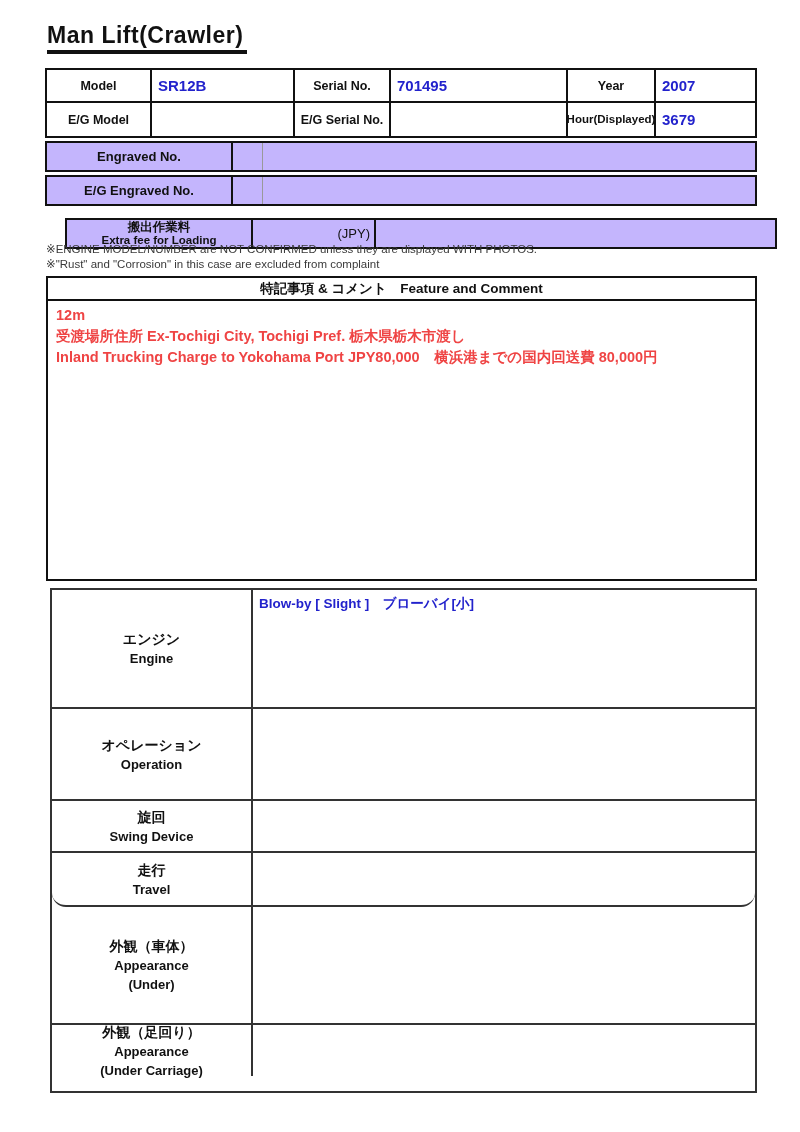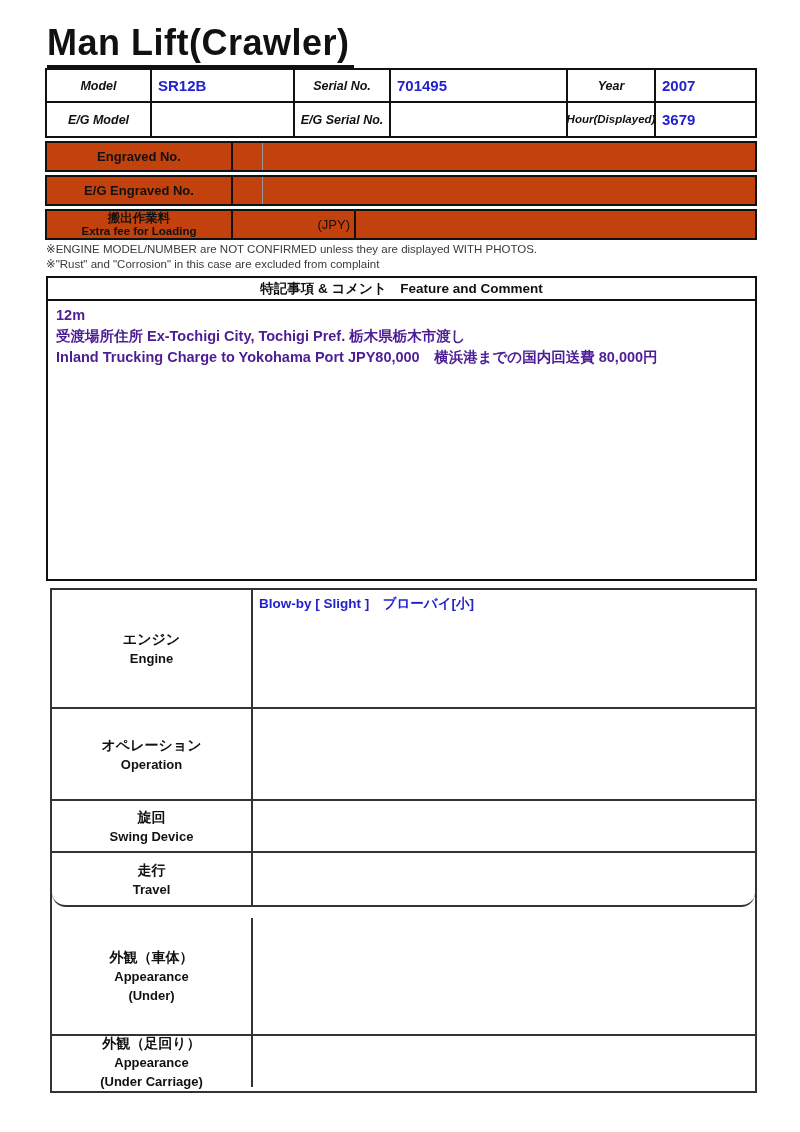--- a/index.html
+++ b/index.html
@@ -5,45 +5,45 @@
   html,body { margin:0; padding:0; background:#ffffff; }
   .page {
     position:relative; width:800px; height:1132px; background:#ffffff;
     font-family:"Liberation Sans","DejaVu Sans",sans-serif; color:#111;
     overflow:hidden;
   }
 
   
   .title {
     position:absolute; left:47px; top:22px; margin:0;
-    font-size:36px; font-weight:bold; letter-spacing:0.5px;
+    font-size:23px; font-weight:bold; letter-spacing:0.5px;
     border-bottom:4px solid #111; padding:0 4px 1px 0; display:inline-block;
   }
 
   
   .spec-table {
     position:absolute; left:45px; top:68px; width:712px;
     display:grid; grid-template-columns:105px 143px 96px 177px 88px 99px;
     grid-template-rows:33px 33px;
     border:2px solid #111; box-sizing:border-box; background:#fff;
   }
   .spec-table > div {
     box-sizing:border-box; border-right:2px solid #111; border-bottom:2px solid #111;
     display:flex; align-items:center; justify-content:center; overflow:hidden;
   }
   .spec-table > div.nr { border-right:none; }
   .spec-table > div.nb { border-bottom:none; }
-  .sp-label { font-weight:bold; font-size:12.5px; text-align:right;font-style:italic; }
+  .sp-label { font-weight:bold; font-size:12.5px; text-align:right; }
   .sp-value { justify-content:flex-start !important; padding-left:6px; color:#2222cc; font-weight:bold; font-size:15px; }
   .sp-stack { flex-direction:row; line-height:12.5px; font-size:11.5px; }
 
   
   .row-box {
     position:absolute; left:45px; width:712px; height:31px;
-    border:2px solid #111; box-sizing:border-box; display:flex; background:#c2410c;
+    border:2px solid #111; box-sizing:border-box; display:flex; background:#c4b5fd;
   }
   .row-box .lbl {
     width:186px; border-right:2px solid #111; box-sizing:border-box;
     display:flex; flex-direction:column; align-items:center; justify-content:center;
     font-weight:bold; font-size:13px;
   }
   .row-box .lbl .l1 { font-size:12.5px; line-height:13px; }
   .row-box .lbl .l2 { font-size:11.5px; line-height:12px; }
   .row-box .sub { width:30px; border-right:1px solid #999; box-sizing:border-box; }
   .row-box .jpy {
@@ -58,42 +58,42 @@
 
   
   .fc-box {
     position:absolute; left:46px; top:276px; width:711px; height:305px;
     border:2px solid #111; box-sizing:border-box; background:#fff;
   }
   .fc-header {
     height:21px; border-bottom:2px solid #111; box-sizing:content-box;
     text-align:center; font-weight:bold; font-size:13.5px; line-height:21px;
   }
-  .fc-body { padding:4px 8px; color:#4c1d95; font-weight:bold; font-size:14.5px; line-height:21px; }
+  .fc-body { padding:4px 8px; color:#ef4444; font-weight:bold; font-size:14.5px; line-height:21px; }
 
   
   .insp-table {
     position:absolute; left:50px; top:588px; width:707px; height:505px;
     border:2px solid #333; box-sizing:border-box; background:#fff;
   }
   .insp-row { display:flex; border-bottom:2px solid #333; box-sizing:border-box; }
   .insp-row.last { border-bottom:none; }
   .insp-label {
     width:201px; border-right:2px solid #333; box-sizing:border-box;
     display:flex; flex-direction:column; align-items:center; justify-content:center;
     font-weight:bold; text-align:center;
   }
   .insp-label .jp { font-size:14px; line-height:20px; }
   .insp-label .en { font-size:13px; line-height:19px; }
   .insp-comment { flex:1; padding:4px 6px; color:#2222cc; font-weight:bold; font-size:13.5px; line-height:19px; }
   .h-engine { height:119px; }
   .h-operation { height:92px; }
   .h-swing { height:52px; }
   .h-travel { height:54px;border-radius:14px; }
-  .h-body { height:118px;margin-top:11px; }
+  .h-body { height:118px; }
   .h-under { height:51px; }
 </style>
 </head>
 <body>
 
 <div class="page">
 
   <h1 class="title">Man Lift(Crawler)</h1>
 
   <div class="spec-table">
@@ -120,21 +120,21 @@
     <div class="sub"></div>
     <div class="rest"></div>
   </div>
 
   <div class="row-box" style="top:175px;">
     <div class="lbl">E/G Engraved No.</div>
     <div class="sub"></div>
     <div class="rest"></div>
   </div>
 
-  <div class="row-box" style="top:209px;">
+  <div class="row-box" style="top:218px;margin-left:20px;">
     <div class="lbl">
       <div class="l1">搬出作業料</div>
       <div class="l2">Extra fee for Loading</div>
     </div>
     <div class="jpy">(JPY)</div>
     <div class="rest"></div>
   </div>
 
   <div class="notes">
     <div>※ENGINE MODEL/NUMBER are NOT CONFIRMED unless they are displayed WITH PHOTOS.</div>

